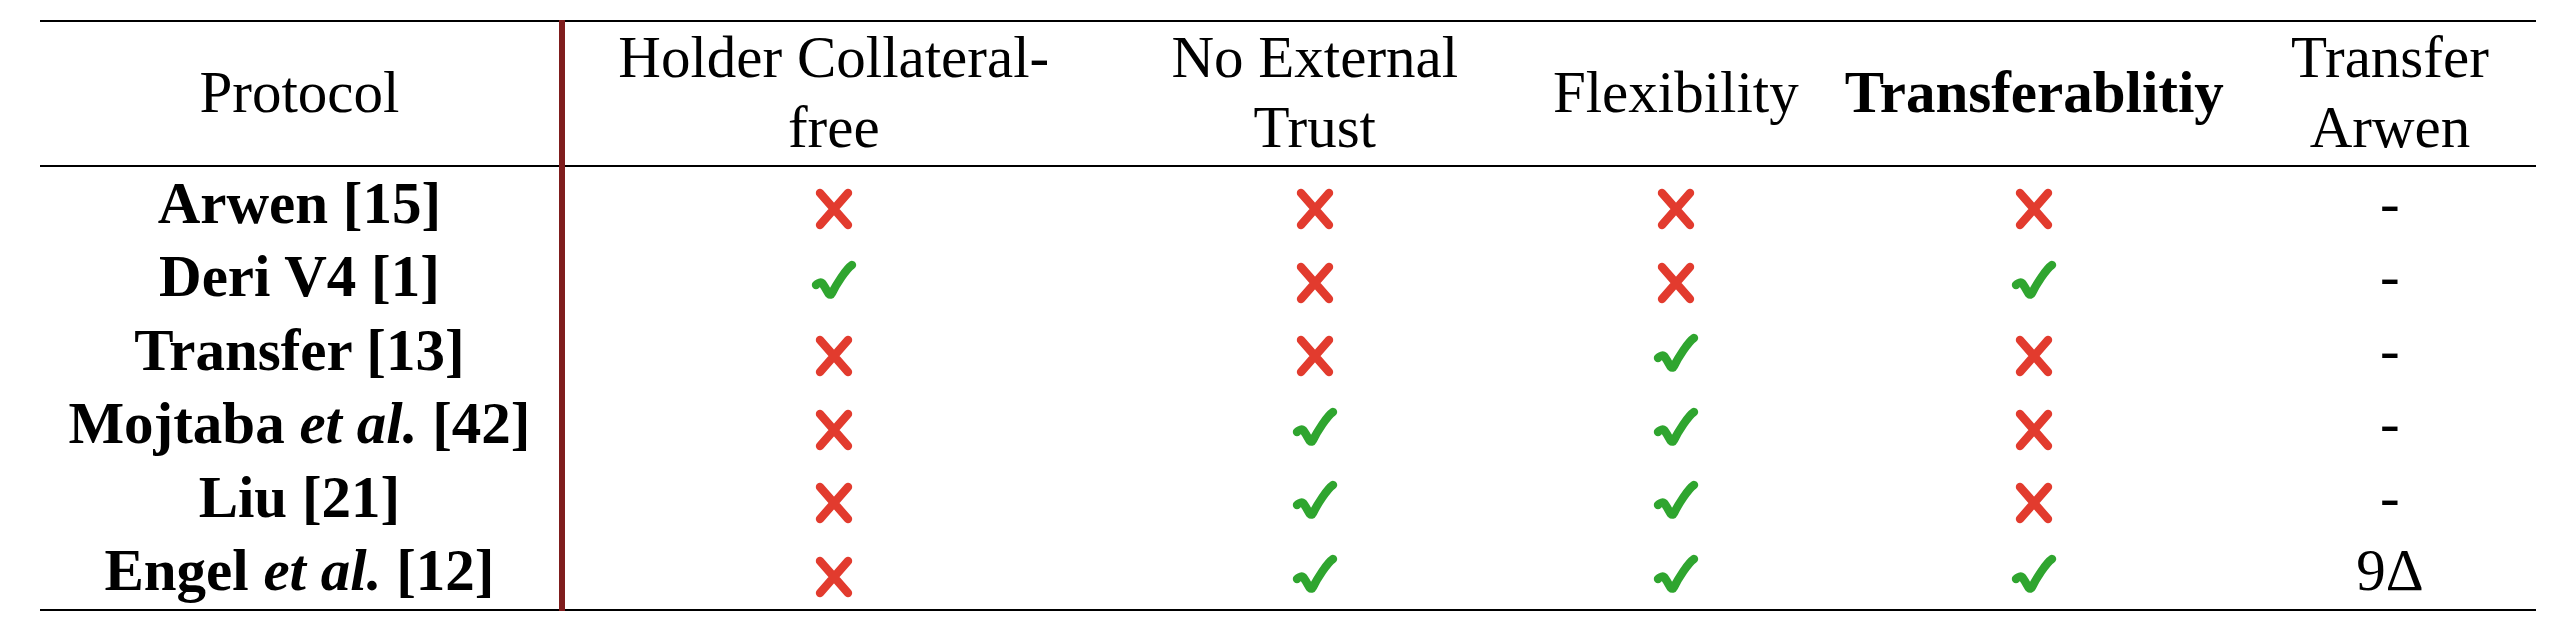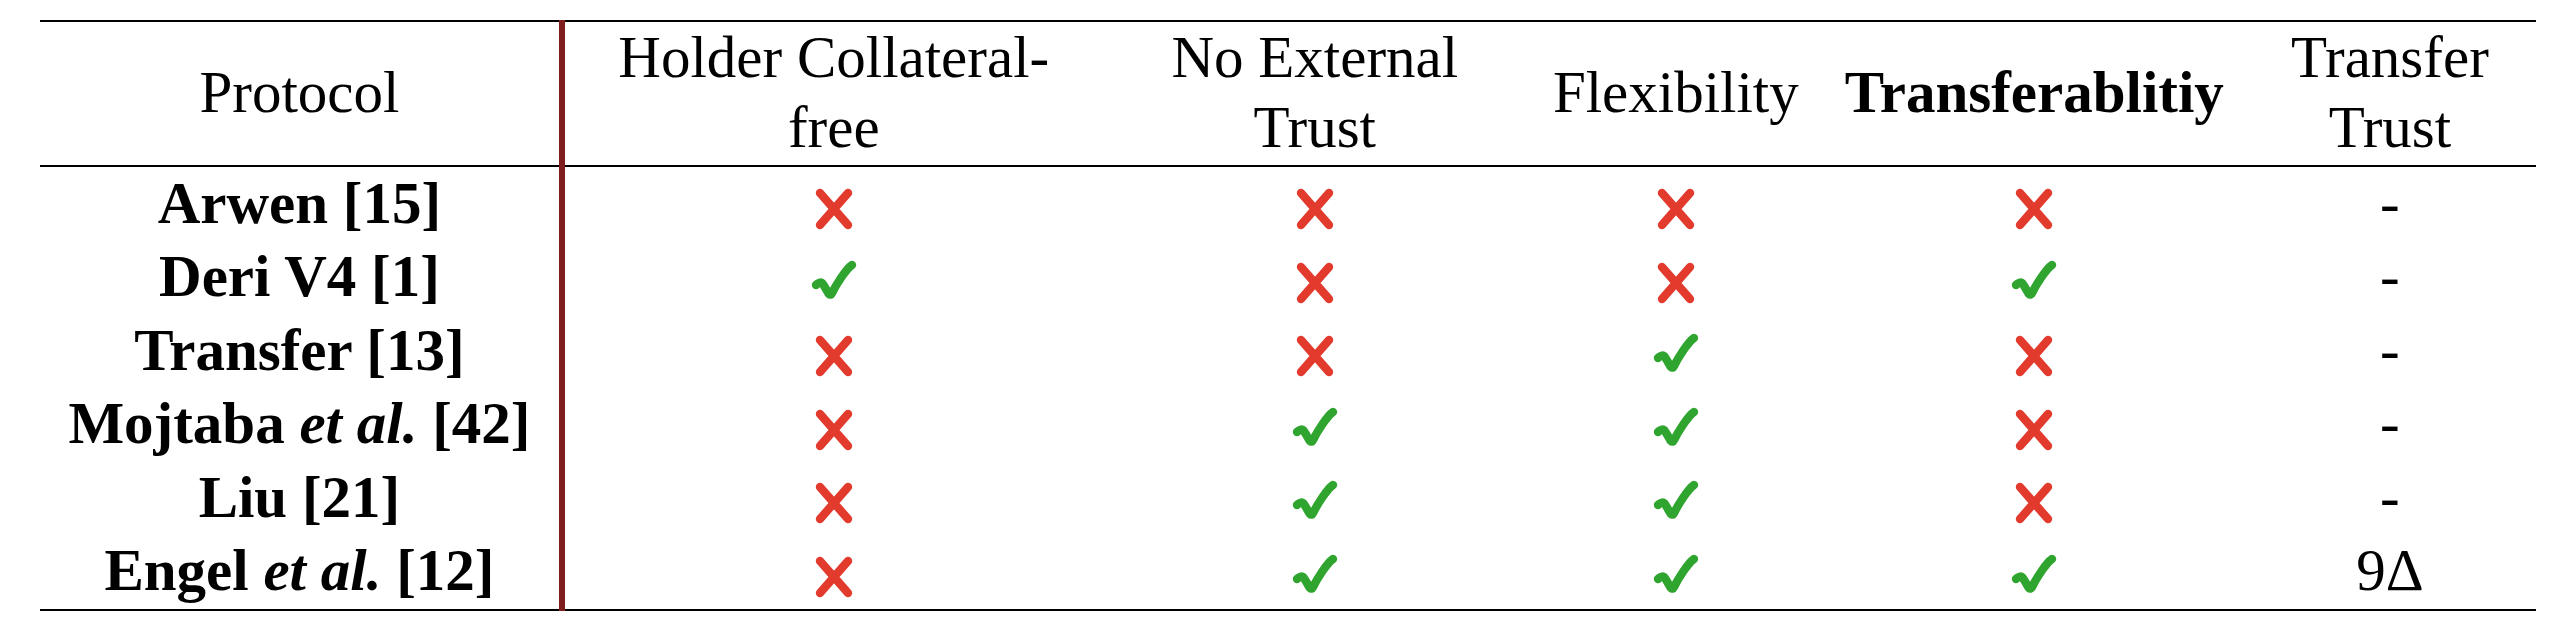--- a/index.html
+++ b/index.html
@@ -56,21 +56,21 @@
 
 <div class="wrap">
   <table>
     <thead>
       <tr>
         <th class="col-protocol">Protocol</th>
         <th class="col-hcf">Holder Collateral-free</th>
         <th class="col-net">No External Trust</th>
         <th class="col-flex">Flexibility</th>
         <th class="col-trans">Transferablitiy</th>
-        <th class="col-time">Transfer Trust</th>
+        <th class="col-time">Transfer Arwen</th>
       </tr>
     </thead>
     <tbody id="table-body">
         <tr>
           <td class="col-protocol proto-cell"><span>Arwen </span><span>[15]</span></td>
           <td class="col-hcf"><svg class="mark-svg" viewBox="0 0 24 24">
     <path d="M5 4 L19 20 M19 4 L5 20" fill="none" stroke="#e23b2e" stroke-width="4.2" stroke-linecap="round"></path>
   </svg></td>
           <td class="col-net"><svg class="mark-svg" viewBox="0 0 24 24">
     <path d="M5 4 L19 20 M19 4 L5 20" fill="none" stroke="#e23b2e" stroke-width="4.2" stroke-linecap="round"></path>

